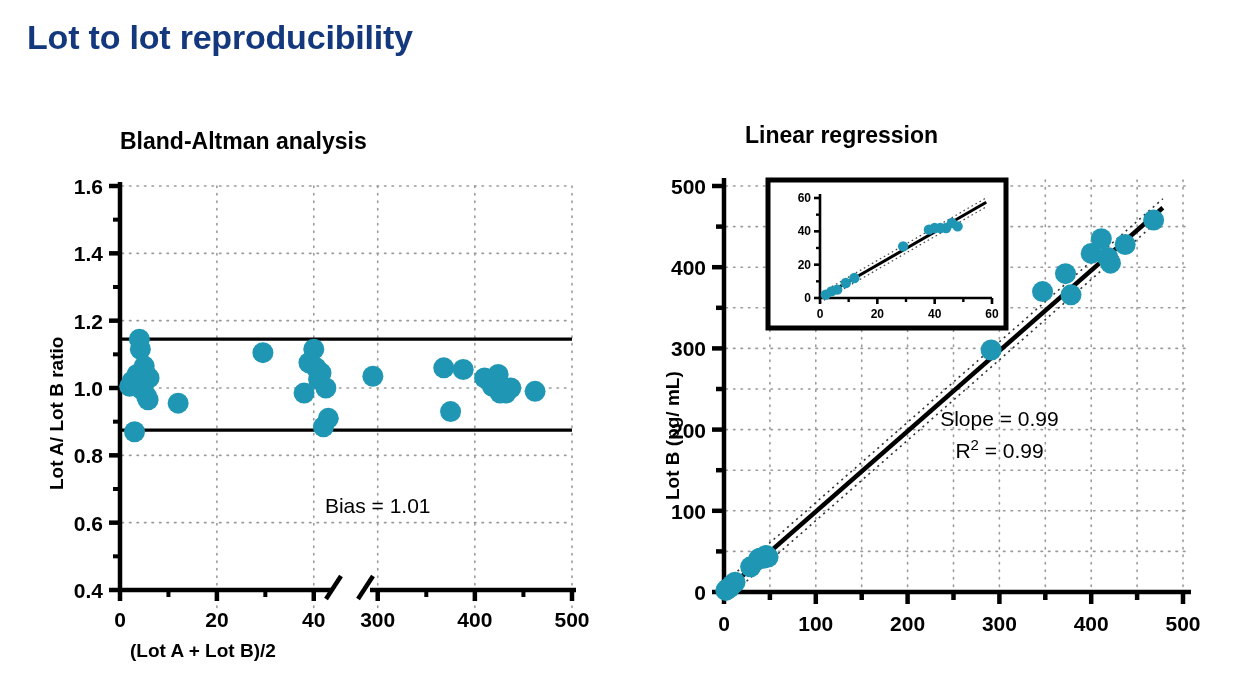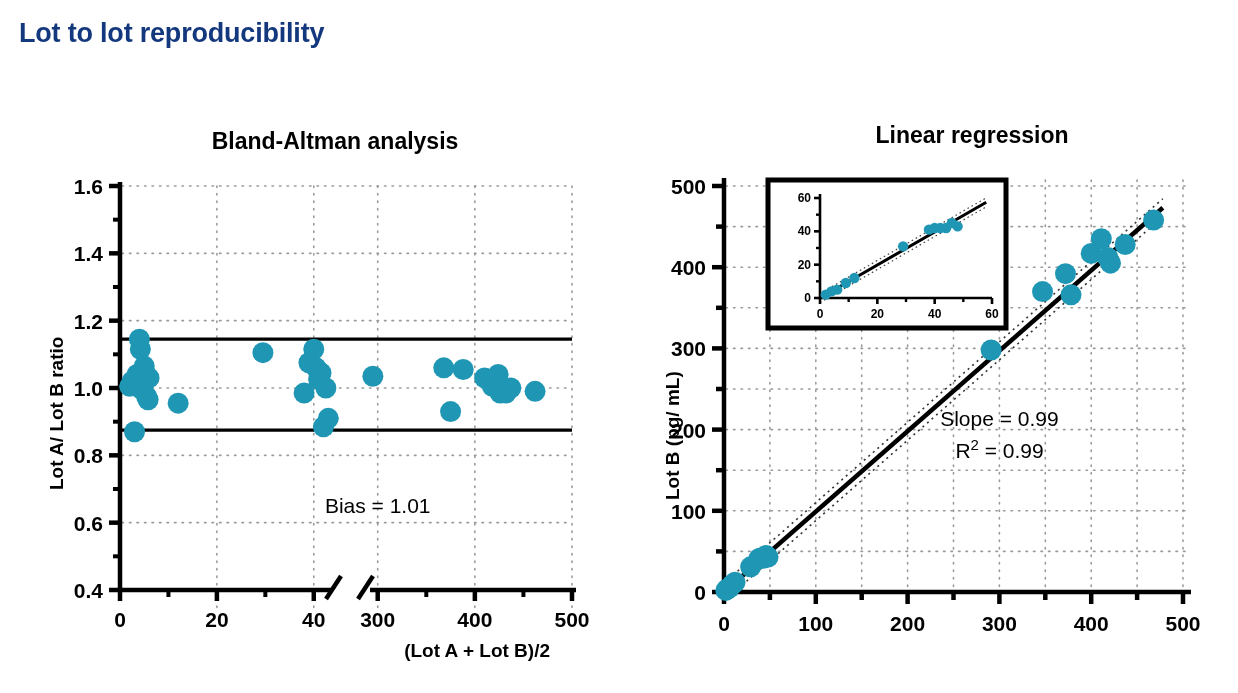--- a/index.html
+++ b/index.html
@@ -2,41 +2,41 @@
 <html><head>
 <meta charset="utf-8">
 <style>
   html,body{margin:0;padding:0;}
   body{
     width:1238px;height:693px;background:#ffffff;
     font-family:"Liberation Sans",sans-serif;
     overflow:hidden;position:relative;
   }
   #page-title{
-    position:absolute;left:19px;top:18px;
-    font-size:27px;font-weight:bold;color:#13387e;
+    position:absolute;left:27px;top:18px;
+    font-size:34px;font-weight:bold;color:#13387e;
     letter-spacing:-0.2px;white-space:nowrap;
   }
   .panel{position:absolute;top:0;height:693px;}
   #panel-left{left:0;width:620px;}
   #panel-right{left:618px;width:620px;}
   .panel-title{
-    position:absolute;text-align:center;
+    position:absolute;
     font-size:23px;font-weight:bold;color:#000;
     white-space:nowrap;
   }
   #title-ba{left:120px;top:128px;width:430px;}
-  #title-lr{left:139px;top:122px;width:430px;}
+  #title-lr{left:127px;top:122px;width:430px;}
   .ylabel{
     position:absolute;transform-origin:0 0;
     transform:rotate(-90deg);
     font-size:19px;font-weight:bold;color:#000;white-space:nowrap;
   }
   .xlabel{
-    position:absolute;text-align:right;
+    position:absolute;text-align:left;
     font-size:19px;font-weight:bold;color:#000;white-space:nowrap;
   }
   svg{display:block;overflow:visible;}
   .plot-svg{position:absolute;}
 </style>
 </head>
 <body>
 
 <div id="page-title">Lot to lot reproducibility</div>
 

